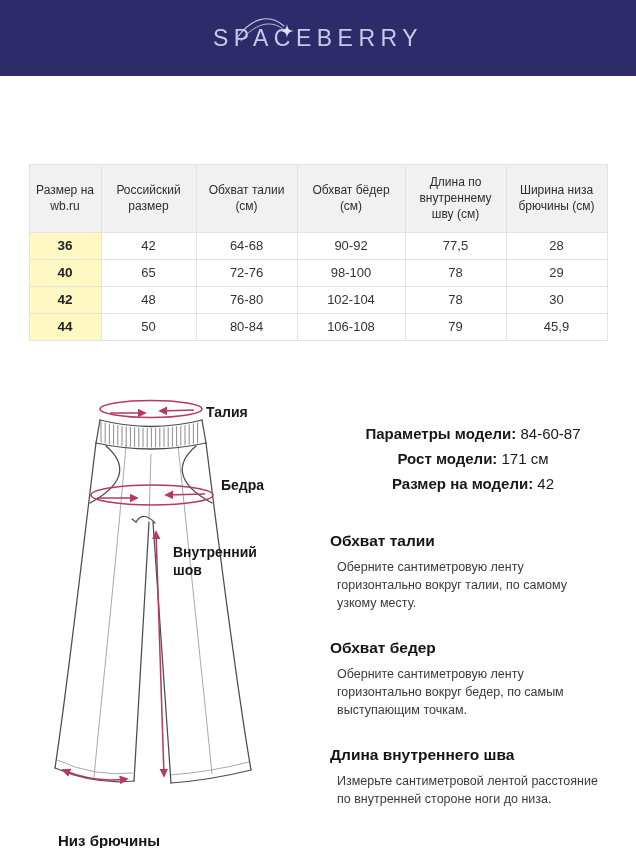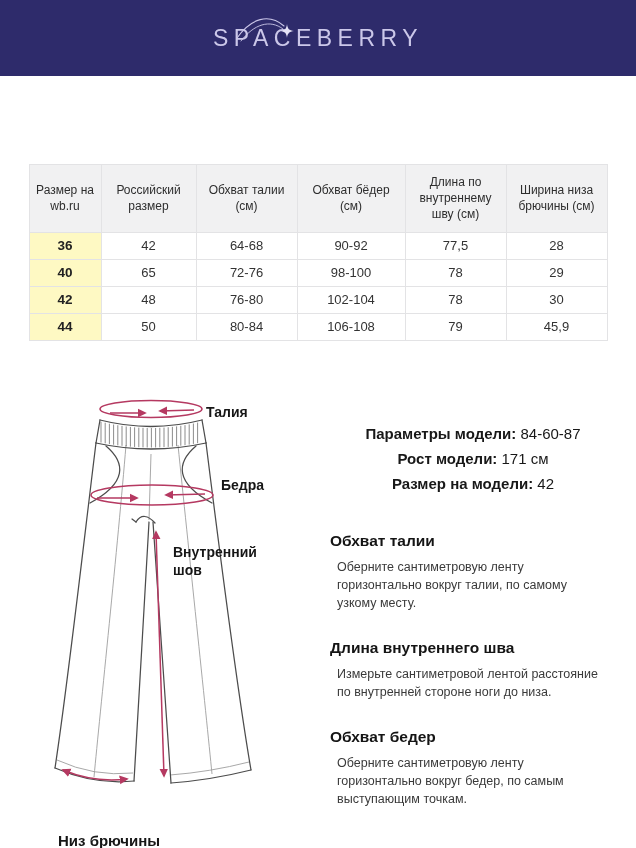--- a/index.html
+++ b/index.html
@@ -283,24 +283,24 @@
           <p class="model-line"><strong>Параметры модели: </strong><span>84-60-87</span></p>
           <p class="model-line"><strong>Рост модели: </strong><span>171 см</span></p>
           <p class="model-line"><strong>Размер на модели: </strong><span>42</span></p>
         </div>
       <div id="measure-guide">
           <div class="guide-section">
             <h3 class="guide-title">Обхват талии</h3>
             <p class="guide-text">Оберните сантиметровую ленту горизонтально вокруг талии, по самому узкому месту.</p>
           </div>
           <div class="guide-section">
+            <h3 class="guide-title">Обхват бедер</h3>
+            <p class="guide-text">Оберните сантиметровую ленту горизонтально вокруг бедер, по самым выступающим точкам.</p>
+          </div>
+          <div class="guide-section">
             <h3 class="guide-title">Длина внутреннего шва</h3>
             <p class="guide-text">Измерьте сантиметровой лентой расстояние по внутренней стороне ноги до низа.</p>
           </div>
-          <div class="guide-section">
-            <h3 class="guide-title">Обхват бедер</h3>
-            <p class="guide-text">Оберните сантиметровую ленту горизонтально вокруг бедер, по самым выступающим точкам.</p>
-          </div>
         </div>
     </div>
 
   </section>
 </main>
 
 </body></html>

